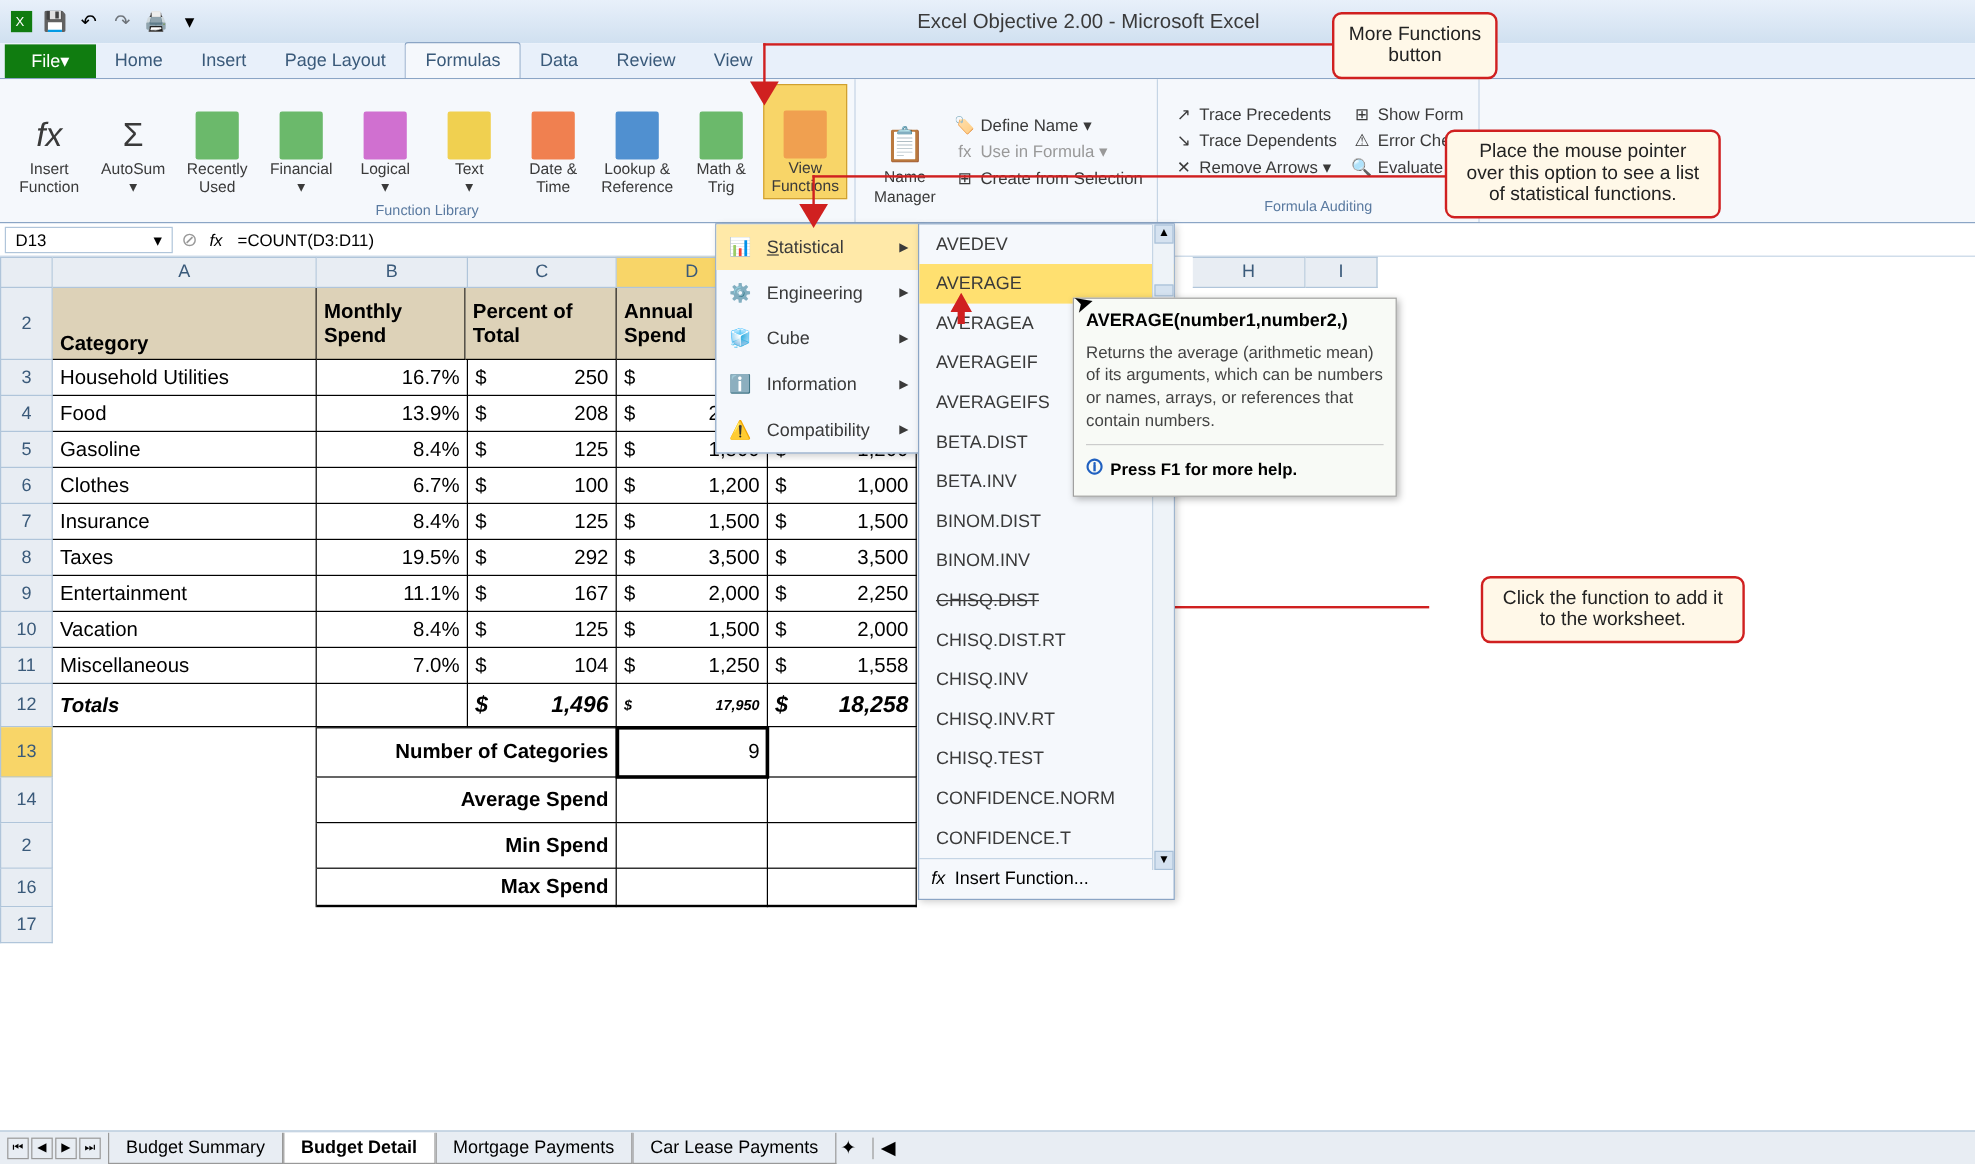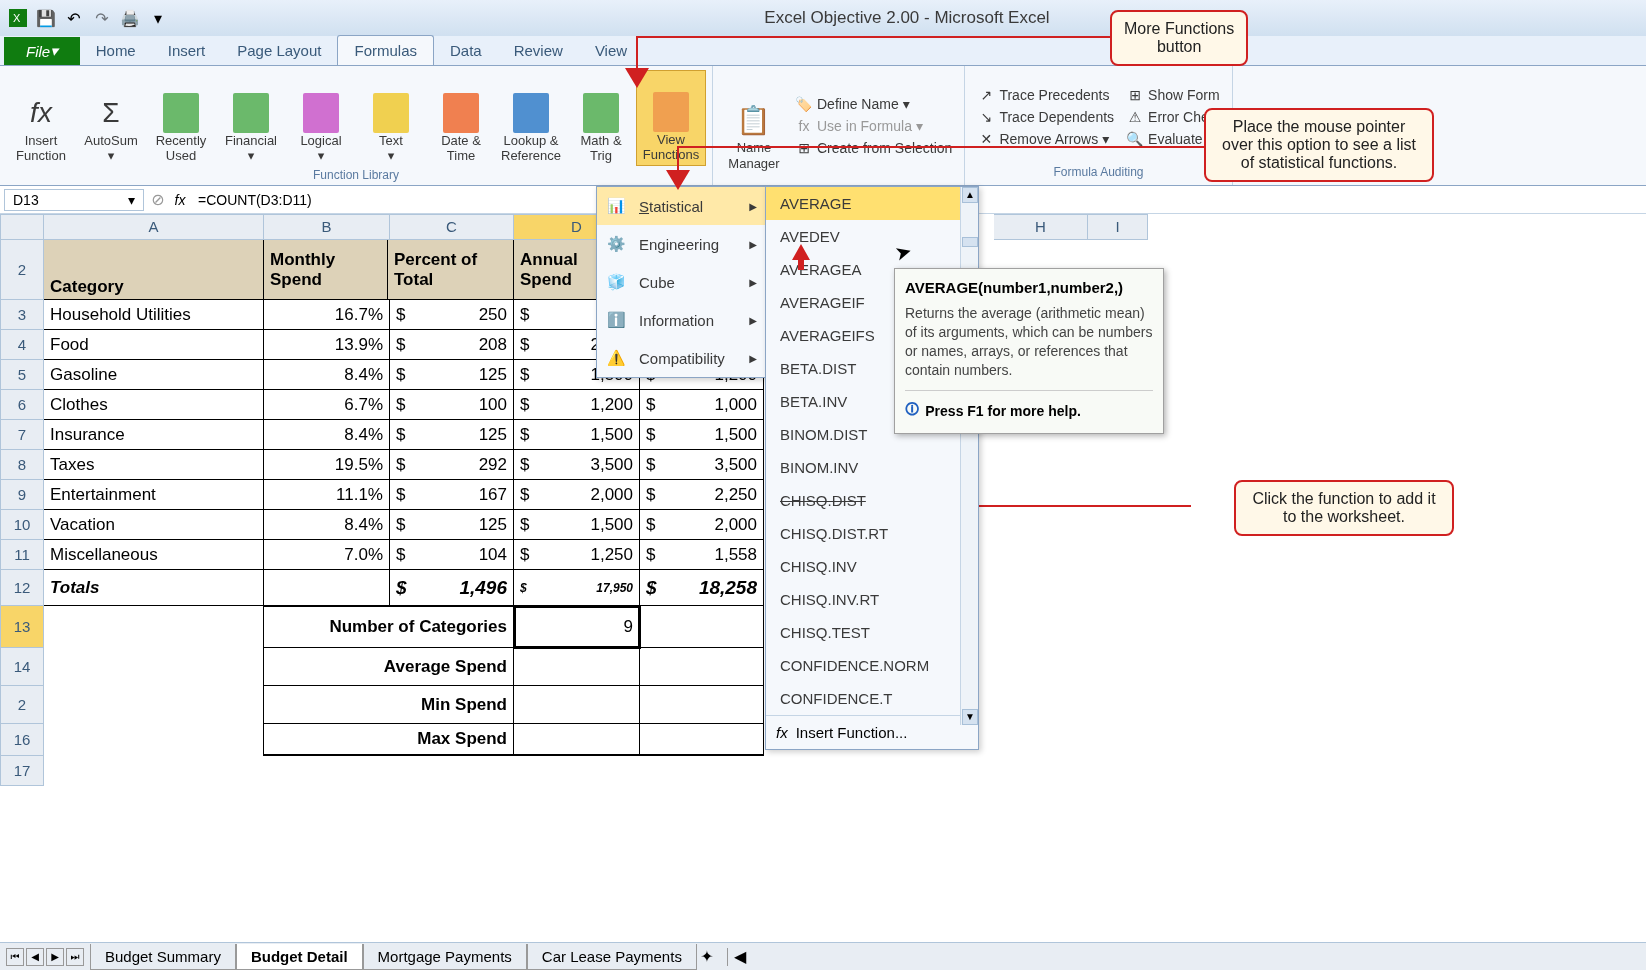--- a/index.html
+++ b/index.html
@@ -5,21 +5,21 @@
 * { box-sizing: border-box; margin: 0; padding: 0; font-family: 'Segoe UI', Tahoma, sans-serif; }
 body { background: #fff; width: 1646px; height: 970px; overflow: hidden; position: relative; }
 
 
 .title-bar { height: 36px; background: linear-gradient(#e8f0fa, #d0e0f0); display: flex; align-items: center; padding: 0 4px; }
 .qat-icon { width: 22px; height: 22px; margin: 0 3px; display: inline-flex; align-items: center; justify-content: center; cursor: pointer; }
 .title-text { flex: 1; text-align: center; font-size: 17px; color: #3a3a3a; }
 
 
 .tab-row { height: 30px; background: #e8f0fa; display: flex; align-items: flex-end; border-bottom: 1px solid #8ba5c5; }
-.file-tab { background: #107c10; color: #fff; padding: 0 22px; font-size: 15px; margin-left: 4px; height: 28px; display:flex; align-items:center;font-style:italic; }
+.file-tab { background: #107c10; color: #fff; padding: 0 22px; font-size: 15px; margin-left: 4px; height: 28px; display:flex; align-items:center; }
 .tab { padding: 6px 16px; font-size: 15px; color: #3a5a7a; cursor: pointer; }
 .tab.active { background: #f5f8fc; border: 1px solid #8ba5c5; border-bottom: none; border-radius: 3px 3px 0 0; }
 
 
 .ribbon { height: 120px; background: #f5f8fc; display: flex; border-bottom: 1px solid #8ba5c5; position: relative; }
 .ribbon-group { border-right: 1px solid #c5d5e5; padding: 4px 6px; display: flex; flex-direction: column; }
 .ribbon-group-label { font-size: 12px; text-align: center; color: #5a7aa0; padding: 2px 0; }
 .ribbon-items { display: flex; flex: 1; align-items: center; }
 .big-btn { display: flex; flex-direction: column; align-items: center; justify-content: flex-end; width: 70px; height: 96px; padding: 2px; font-size: 13px; color: #3a3a3a; text-align: center; cursor: pointer; line-height: 1.2; }
 .big-btn.highlighted { background: #f8d568; border: 1px solid #d0a030; }
@@ -70,21 +70,21 @@
 .sub-ico { width: 24px; height: 24px; display: inline-flex; align-items: center; justify-content: center; }
 
 .stat-menu { position: absolute; top: 186px; left: 765px; width: 214px; background: #f5f8fc; border: 1px solid #8ba5c5; box-shadow: 2px 2px 6px rgba(0,0,0,0.2); z-index: 11; }
 .stat-list { max-height: 538px; overflow: hidden; }
 .stat-item { padding: 8px 14px; font-size: 15px; color: #3a3a3a; cursor: pointer; }
 .stat-item.hl { background: #ffe070; }
 .stat-foot { border-top: 1px solid #c5d5e5; padding: 8px 10px; display: flex; align-items: center; gap: 8px; font-size: 15px; }
 .stat-scroll { position: absolute; right: 0; top: 0; width: 18px; height: 538px; background: #eef3f8; border-left: 1px solid #c5d5e5; }
 .stat-scroll .sb { position: absolute; width: 16px; height: 16px; left: 1px; background: #d5e2f0; border: 1px solid #a8c0d8; text-align: center; font-size: 10px; line-height: 14px; }
 
-.tooltip { position: absolute; top: 268px; left: 894px; width: 270px; background: #f8faf6; border: 1px solid #a0a0a0; box-shadow: 2px 2px 6px rgba(0,0,0,0.3); z-index: 12; padding: 10px; font-size: 14px; }
+.tooltip { position: absolute; top: 248px; left: 894px; width: 270px; background: #f8faf6; border: 1px solid #a0a0a0; box-shadow: 2px 2px 6px rgba(0,0,0,0.3); z-index: 12; padding: 10px; font-size: 14px; }
 .tooltip .tt-title { font-weight: bold; margin-bottom: 8px; font-size: 15px; }
 .tooltip .tt-body { color: #444; line-height: 1.35; margin-bottom: 10px; }
 .tooltip .tt-help { display: flex; align-items: center; gap: 6px; font-weight: bold; border-top: 1px solid #ccc; padding-top: 8px; }
 
 
 .callout { position: absolute; background: #fff8e8; border: 2px solid #d02020; border-radius: 8px; padding: 8px 12px; font-size: 16px; color: #222; text-align: center; z-index: 20; }
 .red-arrow-down { position: absolute; width: 0; height: 0; border-left: 12px solid transparent; border-right: 12px solid transparent; border-top: 20px solid #d02020; z-index: 15; }
 .guide-line { position: absolute; border-top: 2px solid #d02020; z-index: 9; }
 
 
@@ -387,22 +387,22 @@
     </div>
   <div class="submenu-item">
       <span class="sub-ico">⚠️</span>
       <span>Compatibility</span>
       <span class="arrow-r">▶</span>
     </div>
 </div>
 
 <div class="stat-menu">
   <div class="stat-list" id="stat-list">
+      <div class="stat-item">AVEDEV</div>
       <div class="stat-item hl">AVERAGE</div>
-      <div class="stat-item">AVEDEV</div>
       <div class="stat-item">AVERAGEA</div>
       <div class="stat-item">AVERAGEIF</div>
       <div class="stat-item">AVERAGEIFS</div>
       <div class="stat-item">BETA.DIST</div>
       <div class="stat-item">BETA.INV</div>
       <div class="stat-item">BINOM.DIST</div>
       <div class="stat-item">BINOM.INV</div>
       <div class="stat-item" style="text-decoration: line-through;">CHISQ.DIST</div>
       <div class="stat-item">CHISQ.DIST.RT</div>
       <div class="stat-item">CHISQ.INV</div>

